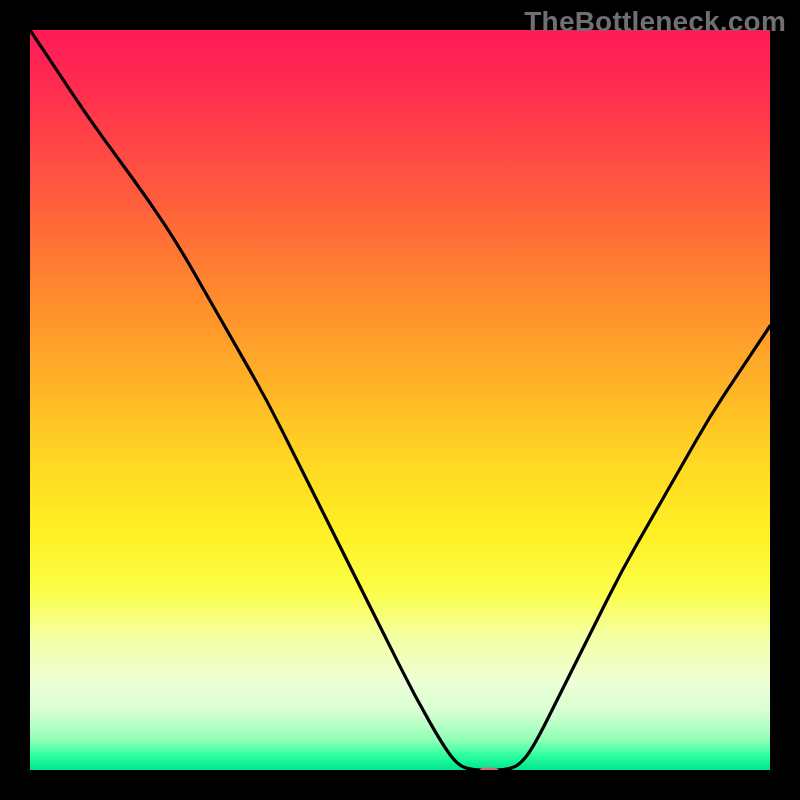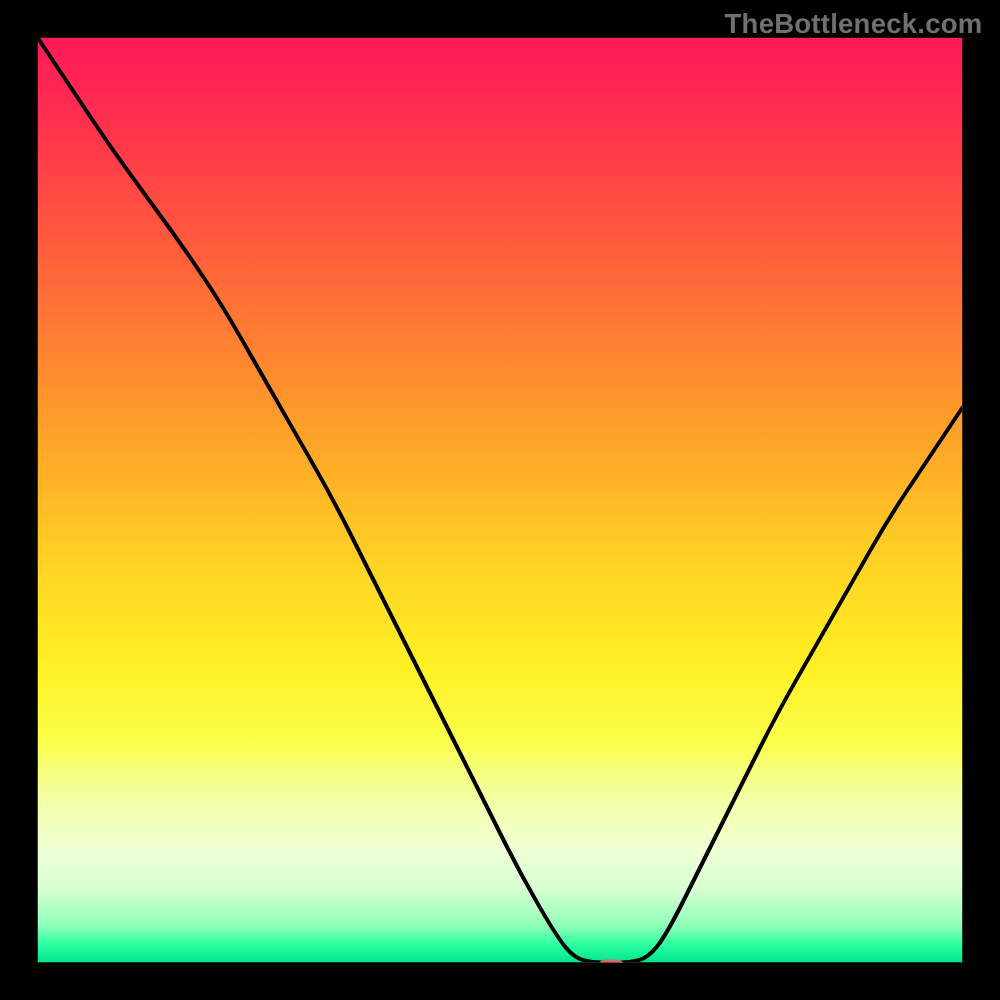--- a/index.html
+++ b/index.html
@@ -15,21 +15,21 @@
     position: relative;
     width: 800px;
     height: 800px;
     background: #000;
   }
   .watermark {
     position: absolute;
     top: 6px;
     right: 14px;
     color: #707070;
-    font-size: 22px;
+    font-size: 28px;
     font-weight: 600;
     letter-spacing: 0.2px;
     z-index: 3;
   }
   .plot {
     position: absolute;
     left: 30px;
     top: 30px;
     width: 740px;
     height: 740px;

